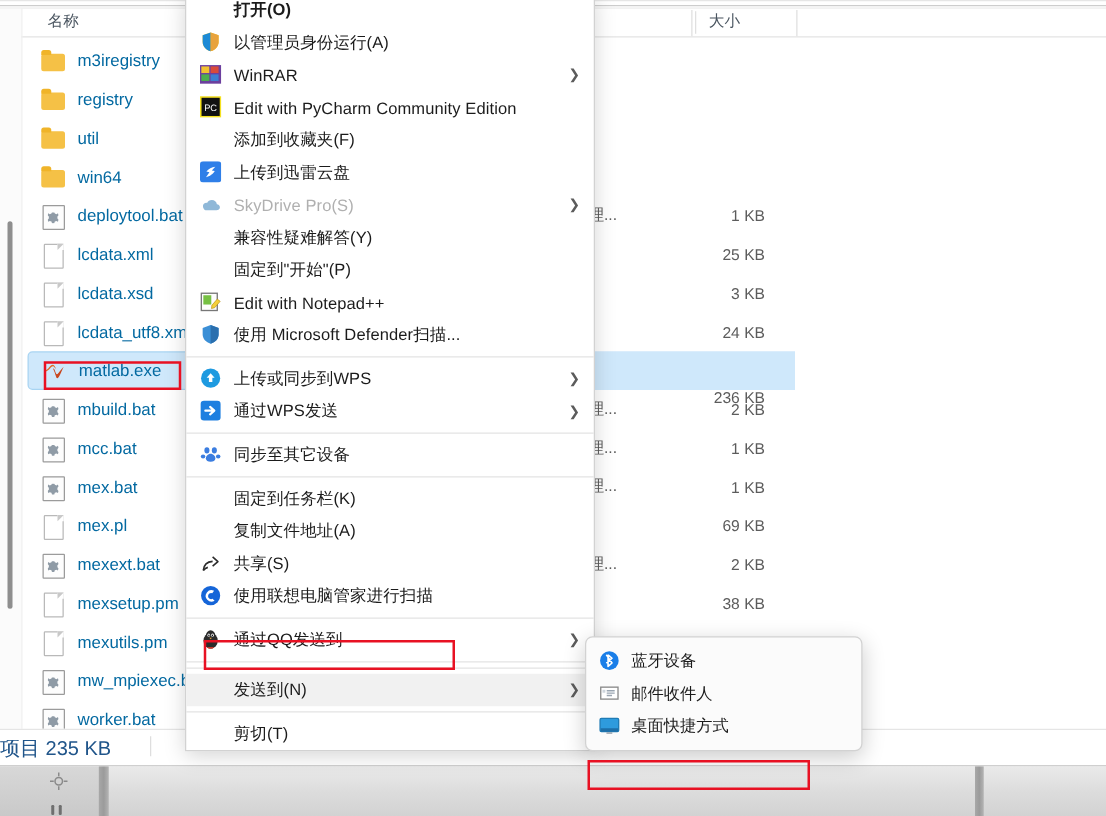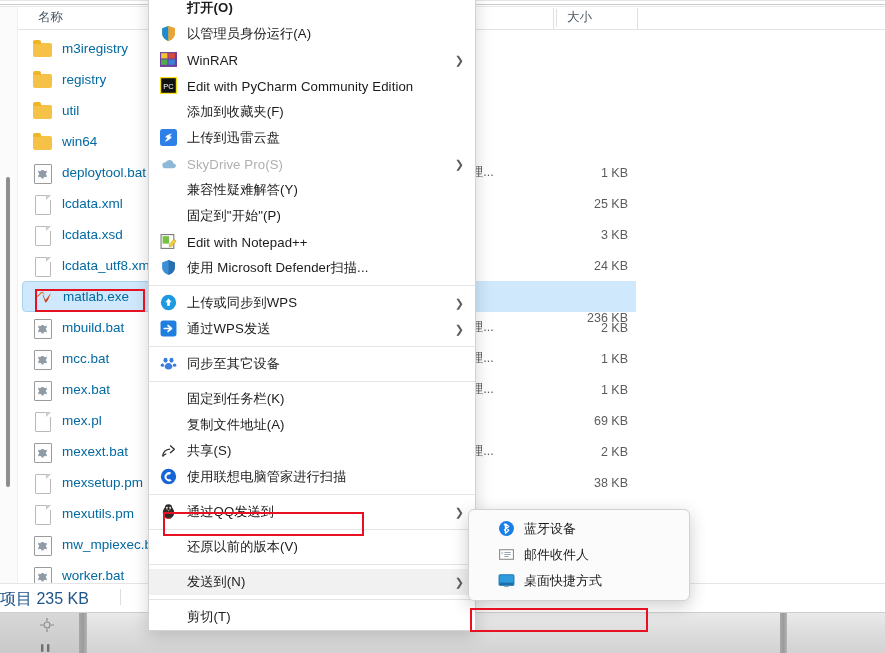--- a/index.html
+++ b/index.html
@@ -73,21 +73,21 @@
     box-sizing:border-box;
   }
 
   
   .type-cell{
     position:absolute;left:420px;width:150px;height:31px;
     display:flex;align-items:center;
     font-size:12.5px;color:#5c5c5c;white-space:nowrap;overflow:hidden;
   }
   .size-cell{
-    position:absolute;left:548px;width:80px;height:31px;
+    position:absolute;left:532px;width:80px;height:31px;
     display:flex;align-items:center;justify-content:flex-end;
     font-size:12.5px;color:#5c5c5c;
   }
   .row-band{position:absolute;left:472px;width:164px;height:31px;}
   .row-band.sel{background:#cfe8fb;}
 
   
   .ic-folder{
     position:absolute;left:1px;top:4px;width:19px;height:14px;
     background:#f5c146;border-radius:2px 2px 2px 2px;
@@ -161,21 +161,21 @@
   .redbox{position:absolute;border:2px solid #e81123;box-sizing:border-box;pointer-events:none;}
 
   
   .submenu{
     position:absolute;left:468px;top:509px;width:222px;
     background:#fbfbfb;border:1px solid #d2d2d2;border-radius:6px;
     box-shadow:0 5px 18px rgba(0,0,0,.20);
     padding:6px 0 6px 0;box-sizing:border-box;
   }
   .sub-item{
-    height:26px;display:flex;align-items:center;margin-left:19px;
+    height:26px;display:flex;align-items:center;
   }
   .sub-item .si-ico{flex:0 0 36px;width:36px;height:24px;position:relative;}
   .sub-item .si-label{font-size:13px;color:#1b1b1b;white-space:nowrap;}
 </style>
 </head>
 <body>
 
 <div id="root">
 
   <div class="desktop-strip"></div>
@@ -529,24 +529,20 @@
               <ellipse cx="6.7" cy="5" rx=".5" ry=".7" fill="#000"></ellipse>
               <ellipse cx="9.3" cy="5" rx=".5" ry=".7" fill="#000"></ellipse>
               <path d="M7 6.8h2l-1 1.1z" fill="#e8a33d"></path>
               <path d="M5.2 13.8h5.6l-1.4 1.3H6.6z" fill="#c0392b"></path>
             </svg></span>
         </span>
         <span class="mi-label">通过QQ发送到</span>
         <span class="chev">❯</span>
       </div>
       <div class="ctx-sep"></div>
-      <div class="ctx-item">
-        <span class="mi-ico"></span>
-        <span class="mi-label">还原以前的版本(V)</span>
-      </div>
       <div class="ctx-sep"></div>
       <div class="ctx-item hl">
         <span class="mi-ico"></span>
         <span class="mi-label">发送到(N)</span>
         <span class="chev">❯</span>
       </div>
       <div class="ctx-sep"></div>
       <div class="ctx-item">
         <span class="mi-ico"></span>
         <span class="mi-label">剪切(T)</span>

